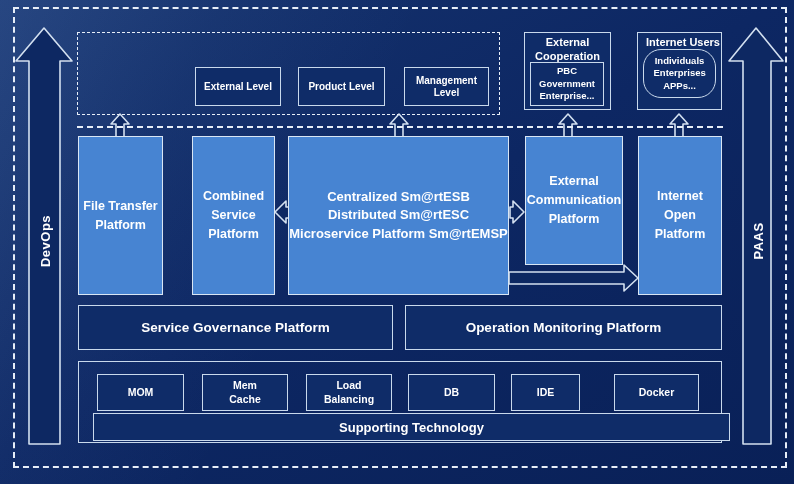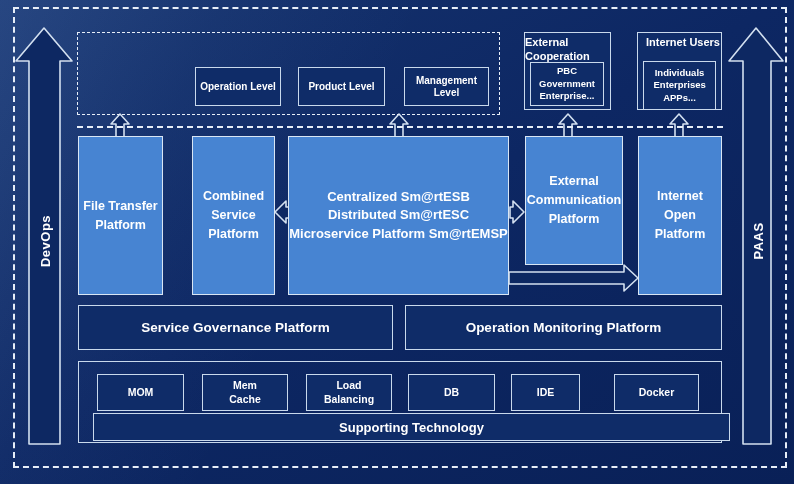--- a/index.html
+++ b/index.html
@@ -48,39 +48,39 @@
     <polygon points="524,212 513,201 513,207 510,207 510,218 513,218 513,223"></polygon>
     <polygon points="509,272 624,272 624,265 638,278 624,291 624,284 509,284"></polygon>
   </svg>
 
   <div class="abs rail-label" style="left:45px;top:241px;">DevOps</div>
   <div class="abs rail-label" style="left:758px;top:241px;">PAAS</div>
 
   <div class="abs dashed" style="left:77px;top:32px;width:423px;height:83px;border-width:1.5px;"></div>
 
   <div class="abs box-dark flexc lvl" style="left:195px;top:67px;width:86px;height:39px;">
-    <span>Operation Level</span>
+    <span>External Level</span>
   </div>
   <div class="abs box-dark flexc lvl" style="left:298px;top:67px;width:87px;height:39px;align-items:center;">
     <span>Product Level</span>
   </div>
   <div class="abs box-dark flexc lvl" style="left:404px;top:67px;width:85px;height:39px;justify-content:flex-end;">
     <span>Management Level</span>
   </div>
 
   <div class="abs box-dark" style="left:524px;top:32px;width:87px;height:78px;">
-    <div class="hdr" style="text-align:left;font-weight:600;">External Cooperation</div>
+    <div class="hdr" style="text-align:center;font-weight:600;">External Cooperation</div>
     <div class="abs box-dark flexc inner-sm" style="left:5px;top:29px;width:74px;height:44px;border-width:1px;">
       <span>PBC Government Enterprise...</span>
     </div>
   </div>
 
   <div class="abs box-dark" style="left:637px;top:32px;width:85px;height:78px;padding-left:7px;">
     <div class="hdr" style="text-align:center;">Internet Users</div>
-    <div class="abs box-dark flexc inner-sm" style="left:5px;top:28px;width:73px;height:49px;border-width:1px;">
+    <div class="abs box-dark flexc inner-sm" style="left:5px;top:16px;width:73px;height:49px;border-width:1px;border-radius:18px;">
       <span class="w52">Individuals Enterprises APPs...</span>
     </div>
   </div>
 
   <div class="abs divider" style="left:77px;top:126px;width:646px;height:0;"></div>
 
   <div class="abs box-light flexc plat" style="left:78px;top:136px;width:85px;height:159px;">
     <span>File Transfer Platform</span>
   </div>
   <div class="abs box-light flexc plat" style="left:192px;top:136px;width:83px;height:159px;">

